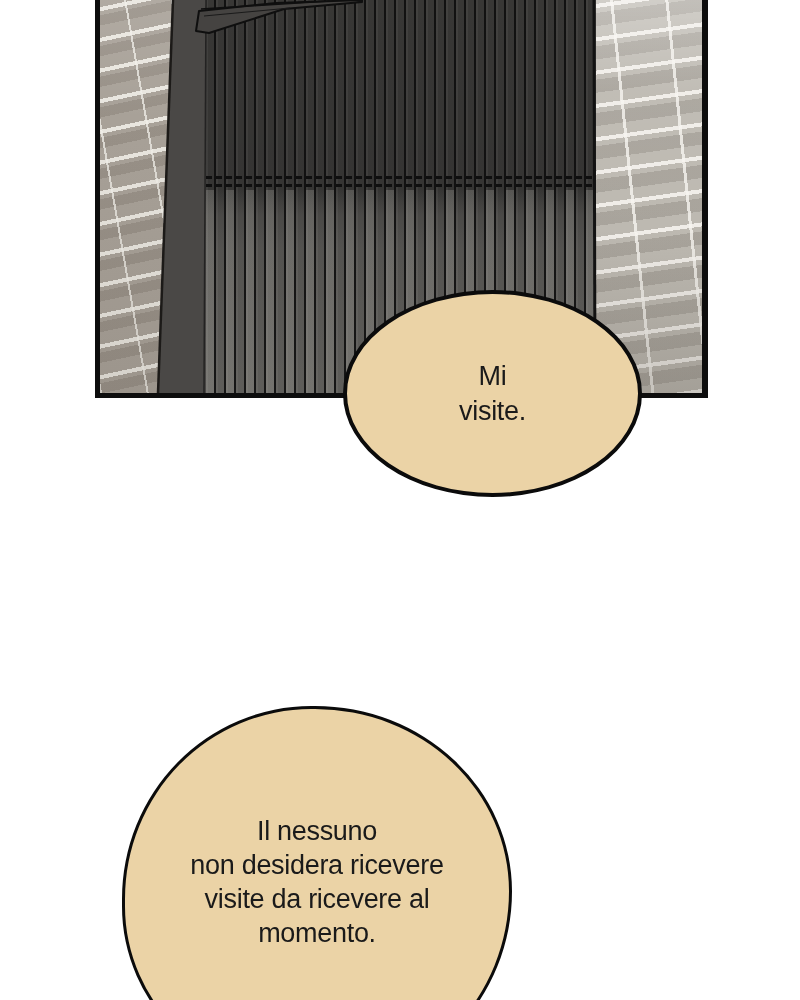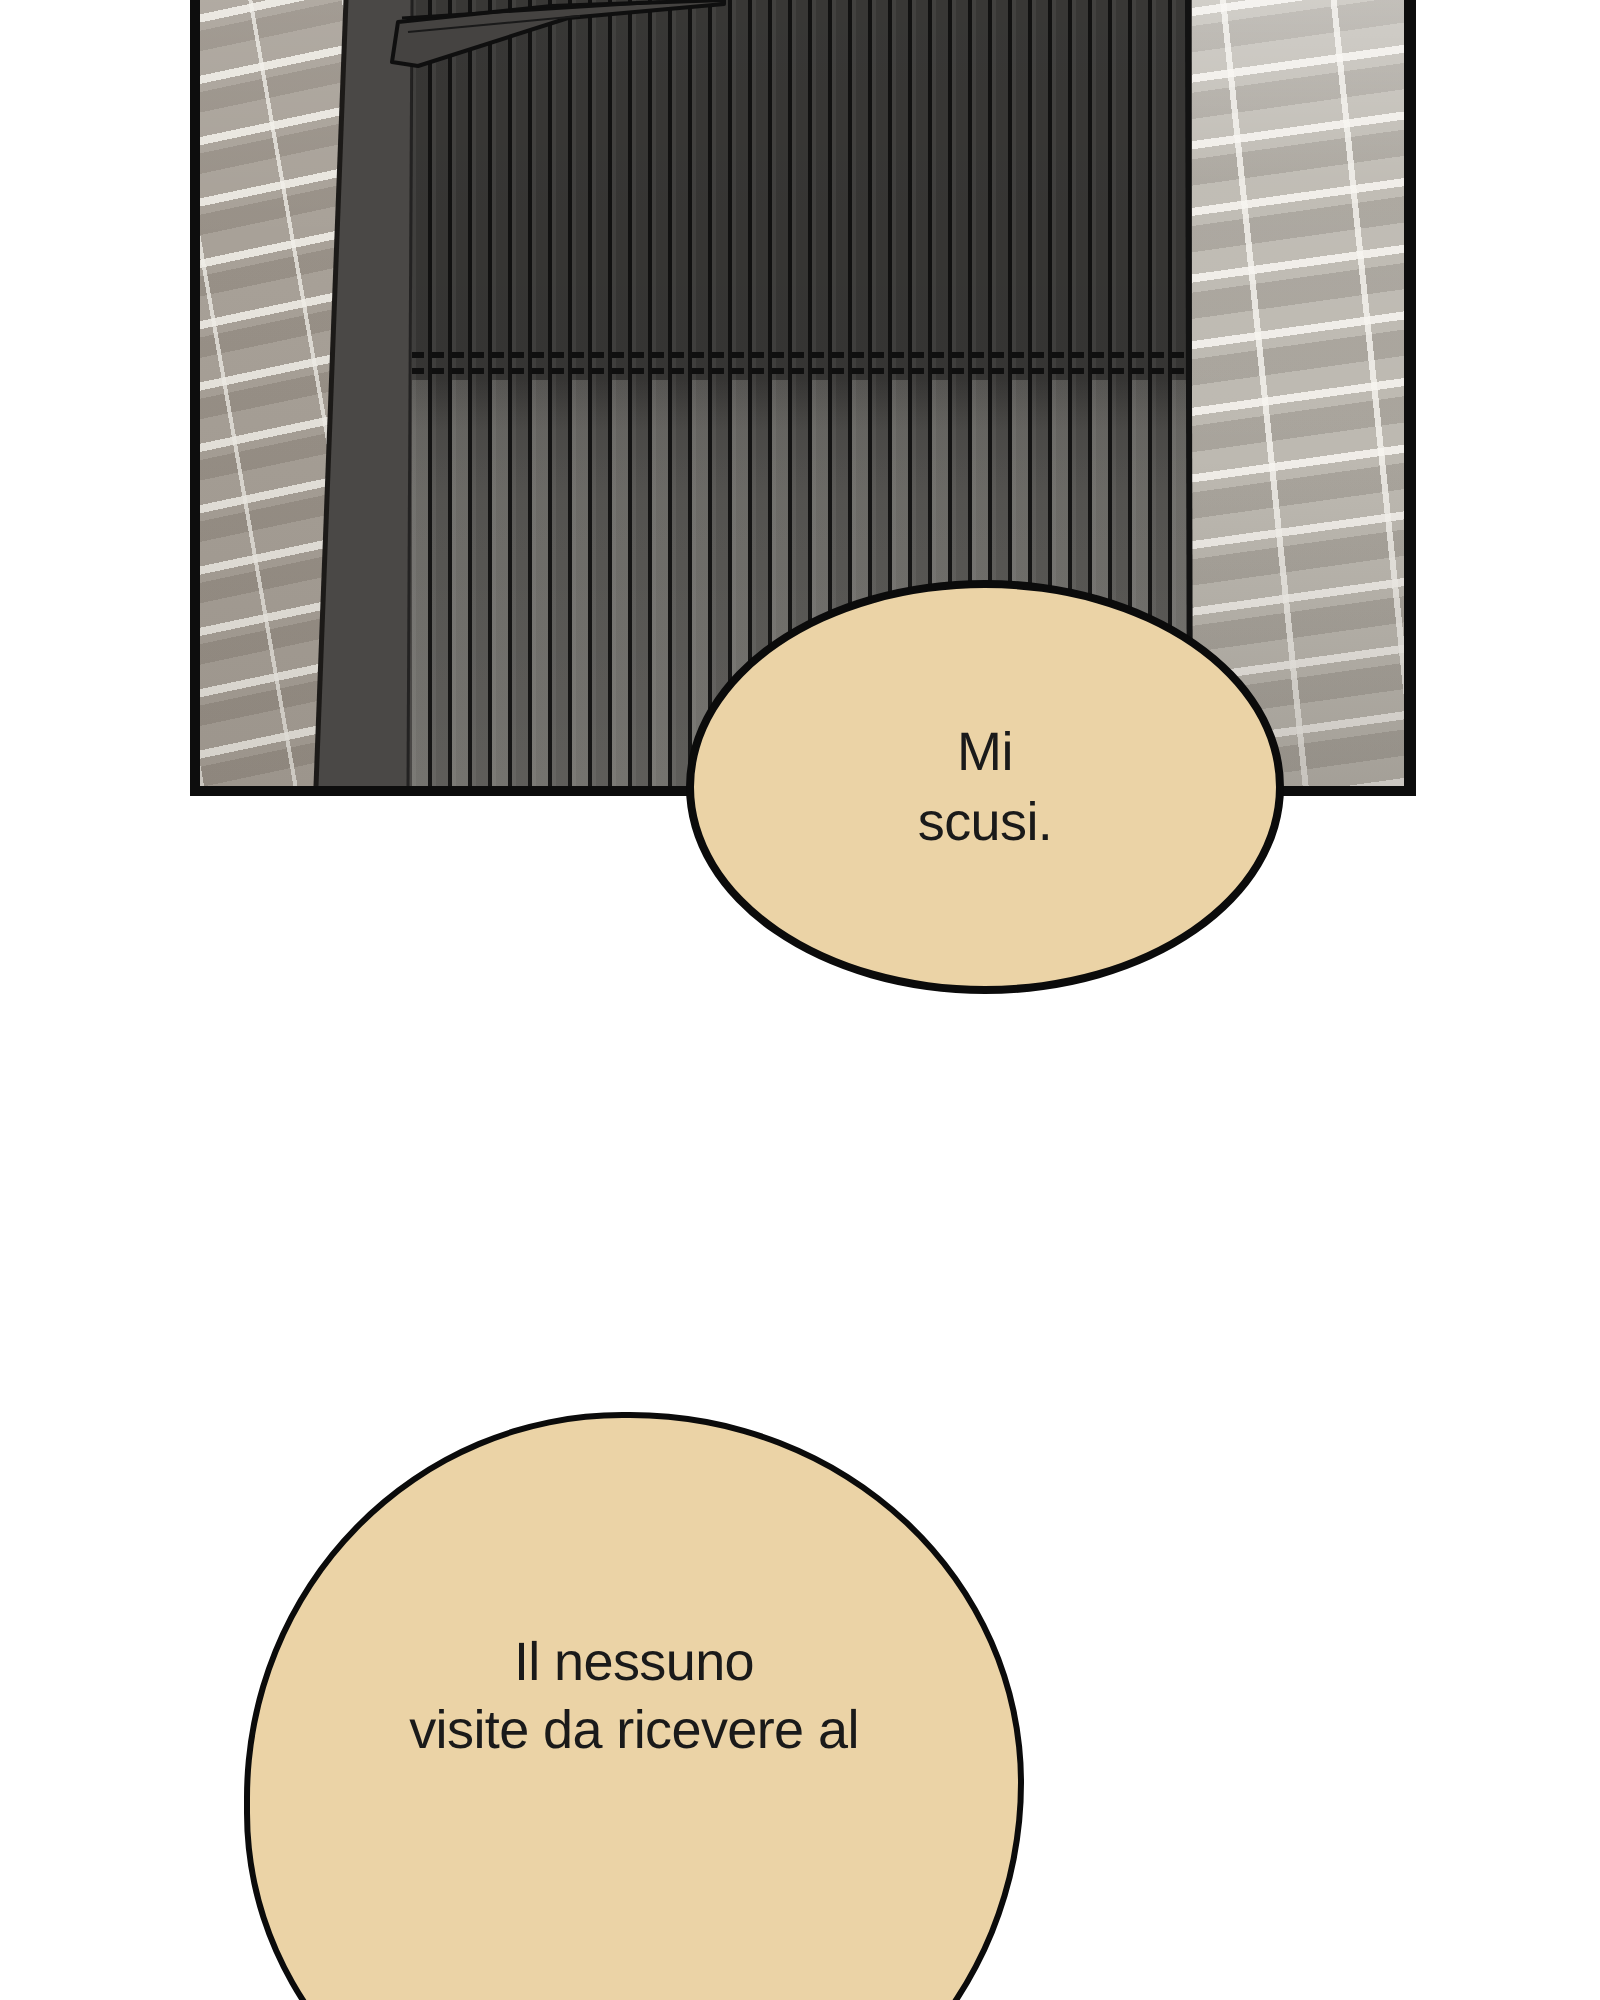--- a/index.html
+++ b/index.html
@@ -158,24 +158,26 @@
         <line x1="101" y1="9" x2="230" y2="1" stroke="#0f0f0f" stroke-width="1.5"></line>
         <line x1="104" y1="16" x2="190" y2="8" stroke="#1a1a1a" stroke-width="1"></line>
       </svg>
 
     </div>
   </div>
 
   <div class="bubble bubble-1">
     <div class="bubble-text">
       <div>Mi</div>
-      <div>scusi.</div>
+      <div>visite.</div>
     </div>
   </div>
 
   <div class="bubble bubble-2">
     <div class="bubble-text">
       <div>Il nessuno</div>
+      <div>non desidera ricevere</div>
       <div>visite da ricevere al</div>
+      <div>momento.</div>
     </div>
   </div>
 
 </div>
 
 </body></html>

